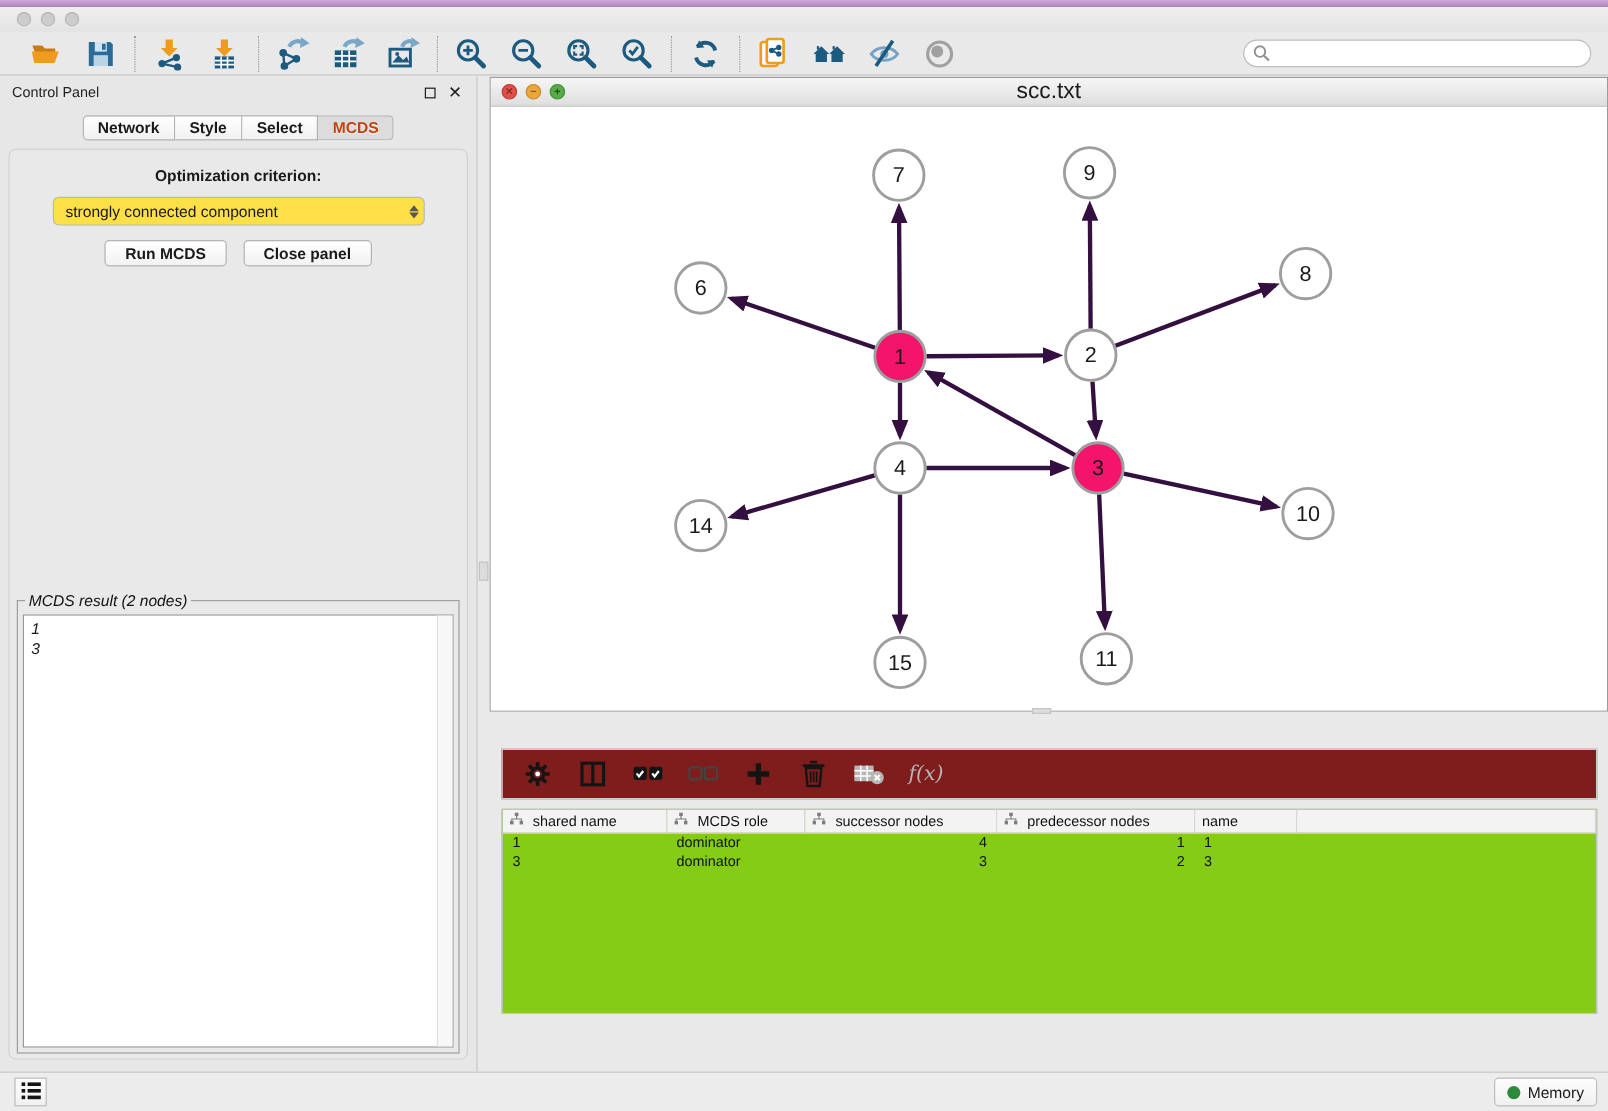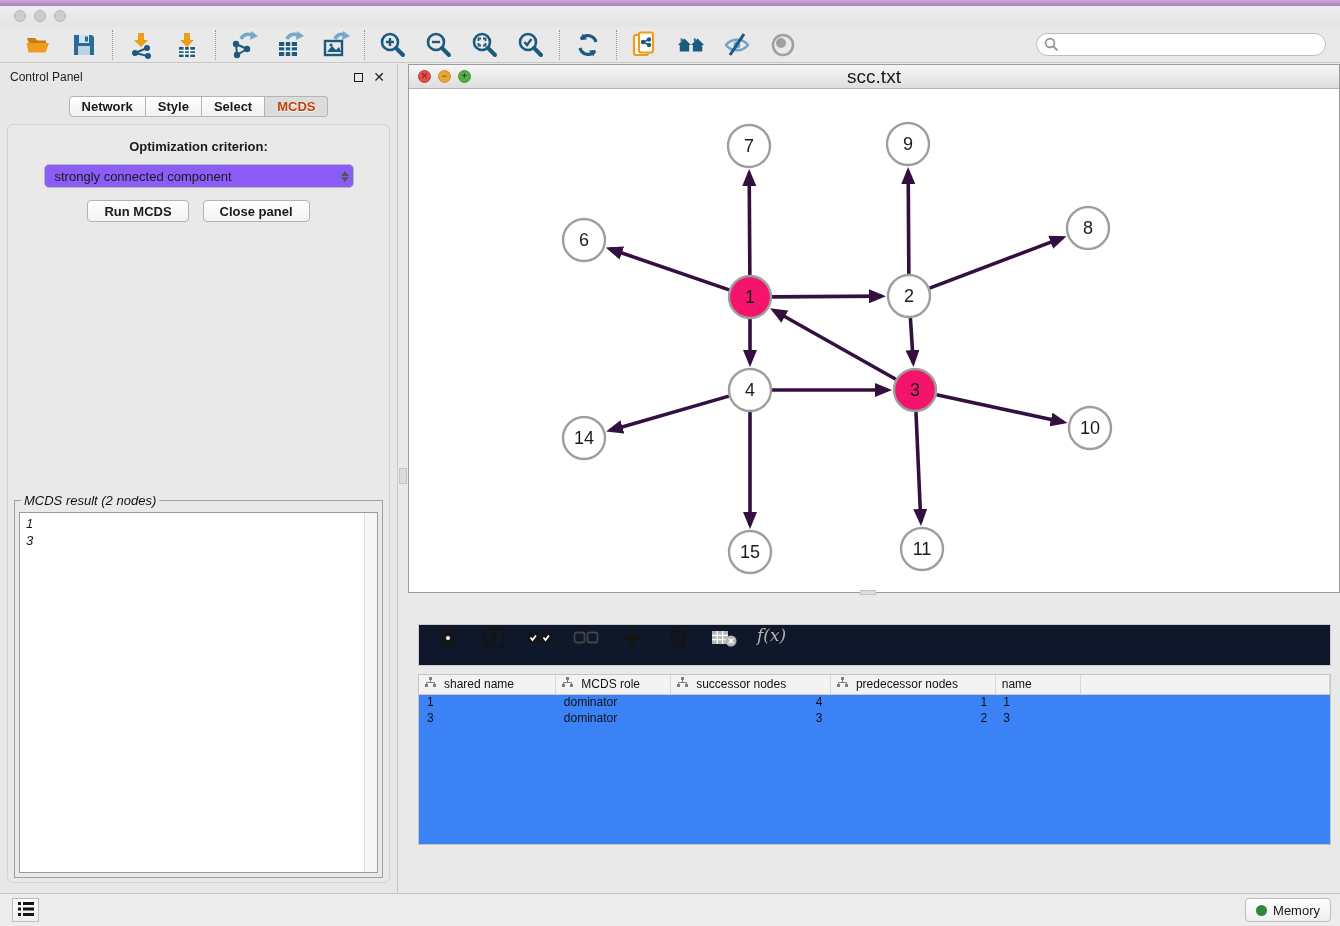--- a/index.html
+++ b/index.html
@@ -37,21 +37,21 @@
   .tabrow { display:flex; justify-content:center; margin-top:6px; }
   .tab-btn { height:21px; padding:0 12px; background:linear-gradient(#ffffff,#f1f1f1);
     border:1px solid #b4b4b4; border-left:none; font-size:13px; font-weight:bold; color:#1a1a1a;
     display:flex; align-items:center; }
   .tab-btn:first-child { border-left:1px solid #b4b4b4; border-radius:4px 0 0 4px; }
   .tab-btn:last-child { border-radius:0 4px 4px 0; }
   .tab-btn.selected { background:#dcdcdc; color:#c2410c; text-shadow:0 1px 0 #fff; }
   .cp-body { position:absolute; left:7px; right:7px; top:60px; bottom:10px;
     background:#e9e9e9; border:1px solid #d2d2d2; border-radius:6px; }
   .opt-label { text-align:center; margin-top:14px; font-size:13px; font-weight:bold; }
-  .combo { margin:10px auto 0; width:310px; height:24px; background:#8b5cf6; border:1px solid #b9b9b9;
+  .combo { margin:10px auto 0; width:310px; height:24px; background:#fde047; border:1px solid #b9b9b9;
     border-radius:5px; display:flex; align-items:center; padding:0 4px 0 10px; font-size:13px; }
   .combo .chev { margin-left:auto; display:flex; flex-direction:column; align-items:center; gap:1px; }
   .combo .chev i { width:0; height:0; border-left:4px solid transparent; border-right:4px solid transparent; }
   .combo .chev i.up { border-bottom:5px solid #555; }
   .combo .chev i.dn { border-top:5px solid #555; }
   .btnrow { display:flex; justify-content:center; gap:14px; margin-top:12px; }
   .push-btn { height:22px; padding:0 16px; background:linear-gradient(#ffffff,#f2f2f2);
     border:1px solid #b4b4b4; border-radius:4px; font-size:13px; font-weight:bold; color:#1a1a1a; }
   fieldset.result { position:absolute; left:6px; right:6px; top:368px; bottom:4px;
     border:1px solid #9f9f9f; padding:4px;font-style:italic; }
@@ -70,23 +70,23 @@
     font-size:9px; font-weight:bold; line-height:1; }
   .mac-red { background:#e0504a; border:1px solid #c23c36; color:#7e1d1a; }
   .mac-yellow { background:#e8a63c; border:1px solid #ce8d2a; color:#8a5a12; }
   .mac-green { background:#58ab48; border:1px solid #449338; color:#1c5217; }
   .net-canvas { position:absolute; left:0; top:24px; right:0; bottom:0; background:#fff; }
   .net-canvas svg { display:block; }
   
   .table-panel { position:absolute; left:408px; top:595px; width:932px; height:295px; background:#e9e9e9; }
   .tp-head { height:26px; display:flex; align-items:center; justify-content:space-between; padding:0 12px 0 10px;margin-top:31px; }
   .tp-toolbar { position:absolute; left:10px; right:9px; top:29px; height:42px;
-    border:1px solid #cccccc; background:#0f172a; display:flex; gap:20px; padding:0 16px; }
+    border:1px solid #cccccc; background:#7f1d1d; display:flex; align-items:center; gap:20px; padding:0 16px; }
   .tp-toolbar .tb-btn { width:26px; height:26px; }
-  .table-box { position:absolute; left:10px; right:9px; top:79px; height:171px; background:#3b82f6; border:1px solid #c4c4c4; overflow:hidden; }
+  .table-box { position:absolute; left:10px; right:9px; top:79px; height:171px; background:#84cc16; border:1px solid #c4c4c4; overflow:hidden; }
   table.datatable { border-collapse:collapse; table-layout:fixed; font-size:12px; }
   table.datatable th { background:#f3f3f3; border-right:1px solid #d8d8d8; border-bottom:1px solid #c9c9c9;
     height:19px; font-weight:normal; color:#111; }
   table.datatable th .th-inner { display:flex; align-items:center; gap:8px; padding:0 6px; justify-content:flex-start; }
   table.datatable th .th-inner.centered { justify-content:flex-start; }
   table.datatable td { height:16px; padding:0 8px; color:#111; white-space:nowrap; }
   td.num { text-align:right; padding-right:14px; }
   .tp-tabrow { position:absolute; left:0; right:0; top:270px; display:flex; justify-content:center; }
   
   .statusbar { position:absolute; left:0; top:893px; width:100%; height:33px; background:#ececec; border-top:1px solid #c8c8c8; }

